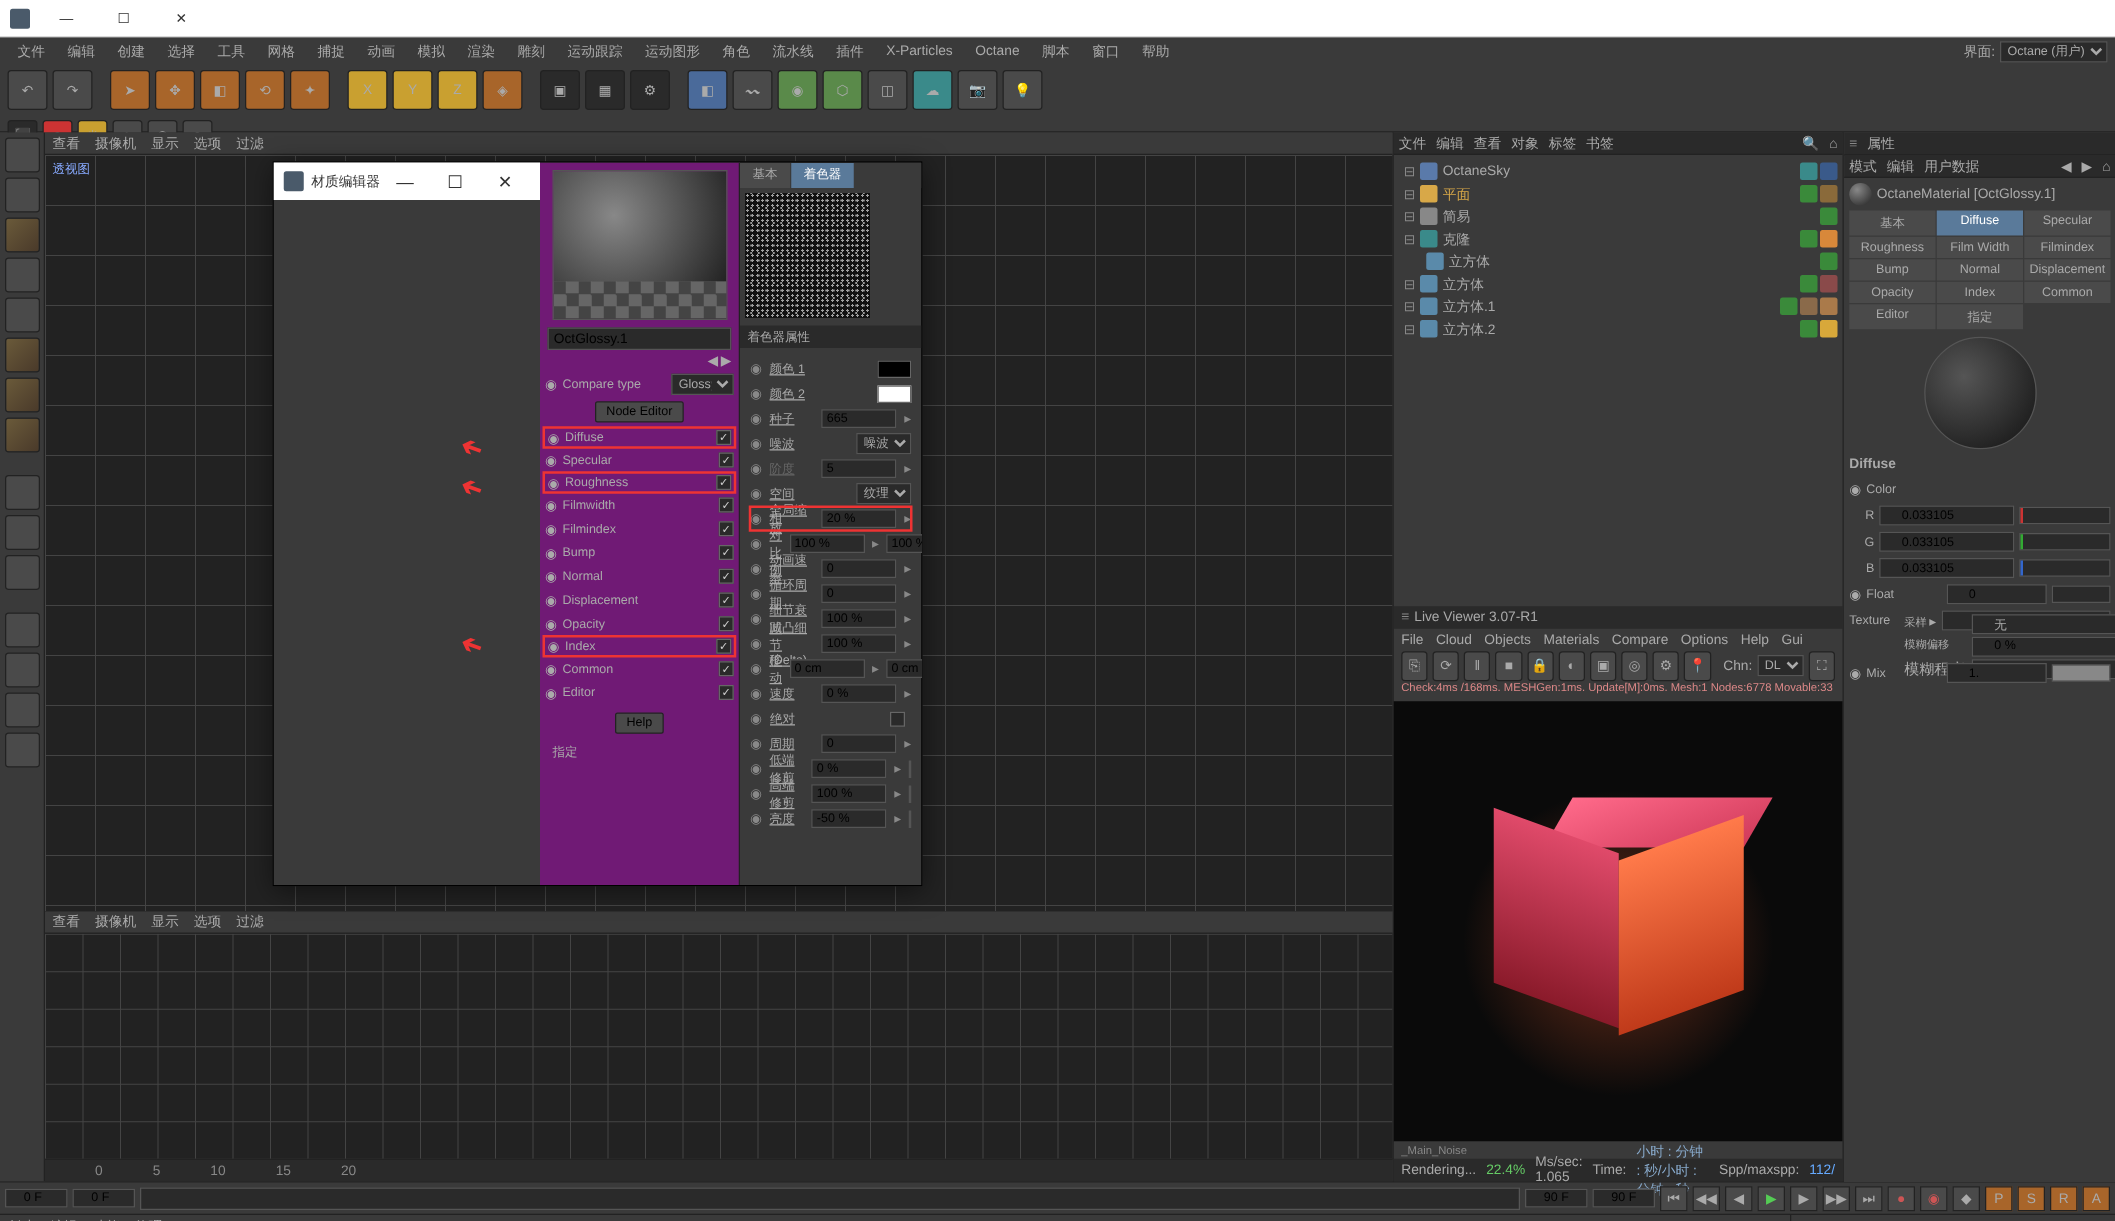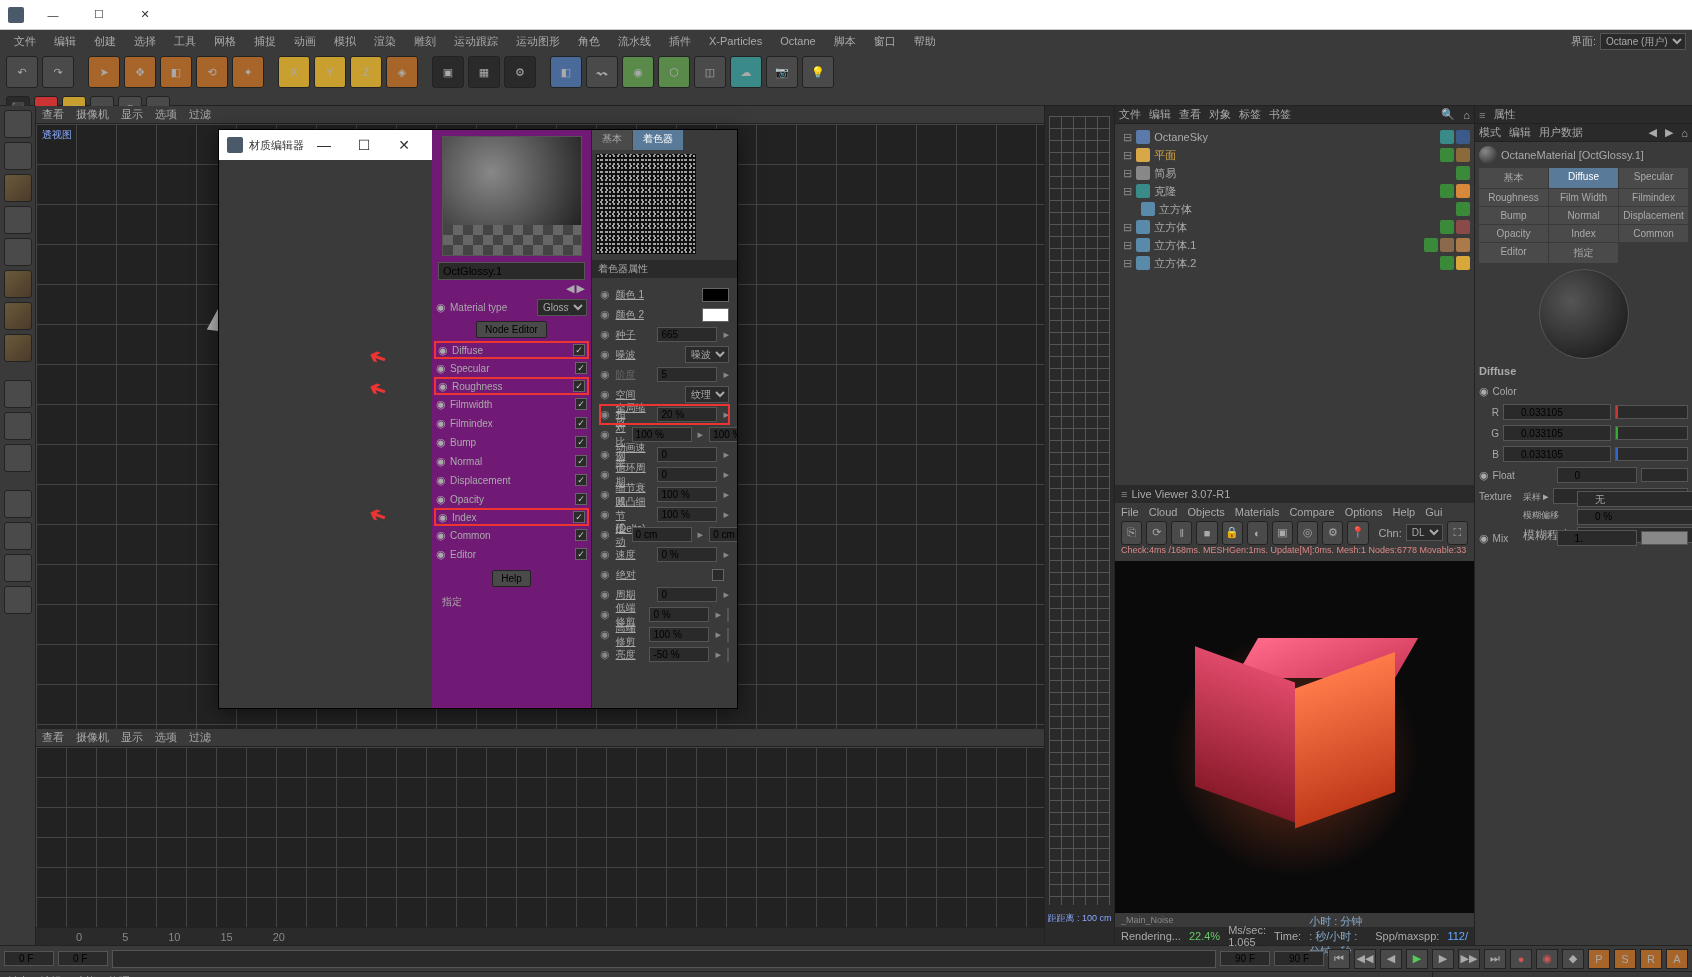--- a/index.html
+++ b/index.html
@@ -238,24 +238,20 @@
 
     <div class="timeruler">
       <span>0</span>
       <span>5</span>
       <span>10</span>
       <span>15</span>
       <span>20</span>
     </div>
   </div>
 
-  <div style="width:70px;background:#2a2a2a;border-left:1px solid #222;position:relative">
-    <div style="position:absolute;inset:10px 4px 40px 4px;background-image:linear-gradient(#555 1px,transparent 1px),linear-gradient(90deg,#555 1px,transparent 1px);background-size:12px 12px"></div>
-    <div style="position:absolute;bottom:20px;left:2px;right:2px;font-size:9px;color:#8af;text-align:center">距距离 : 100 cm</div>
-  </div>
 
   <div style="width:360px;display:flex;flex-direction:column;border-left:1px solid #222">
     <div class="panelhdr">
       <span class="ph">文件</span>
       <span class="ph">编辑</span>
       <span class="ph">查看</span>
       <span class="ph">对象</span>
       <span class="ph">标签</span>
       <span class="ph">书签</span>
       <span style="margin-left:auto">🔍</span>
@@ -547,21 +543,21 @@
   <div class="dlgbody">
     <div class="dlgleft">
       <div class="dlgpreview"></div>
       <input class="dlgname" value="OctGlossy.1" style="">
       <div style="display:flex;justify-content:flex-end;padding:2px 6px;gap:2px">
         <span>◀</span>
         <span>▶</span>
       </div>
       <div class="dlgrow">
         <span class="arrow">◉</span>
-        <span class="lbl">Material type</span>
+        <span class="lbl">Compare type</span>
         <select class="dark" style="width:50px"><option>Glossy</option></select>
       </div>
       <div style="text-align:center;margin:4px"><button class="btn">Node Editor</button></div>
       <div id="channels">
           <div class="dlgrow hl">
             <span class="arrow">◉</span>
             <span class="lbl">Diffuse</span>
             <span class="chk on"></span>
           </div>
           <div class="dlgrow">

